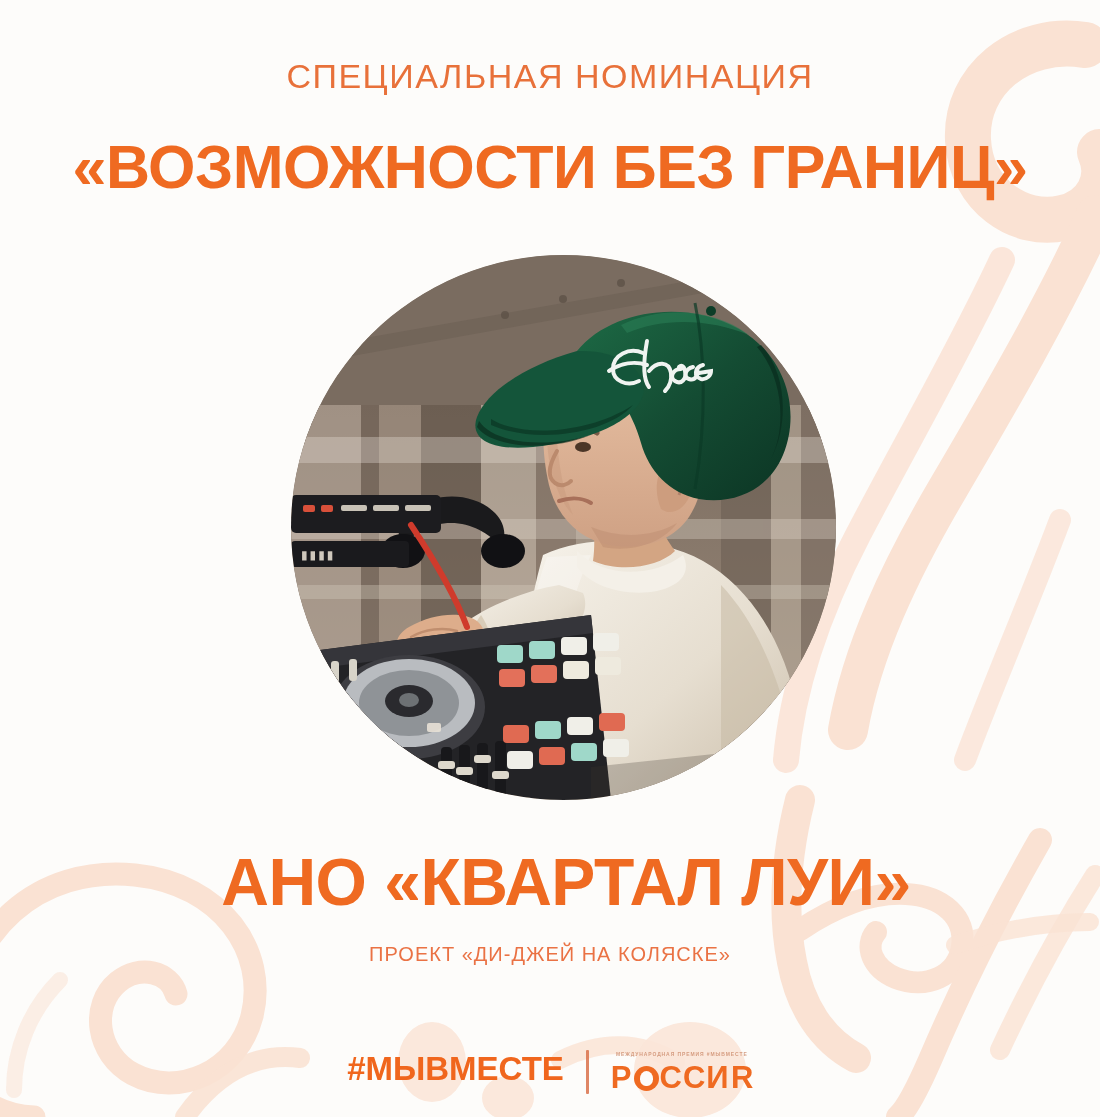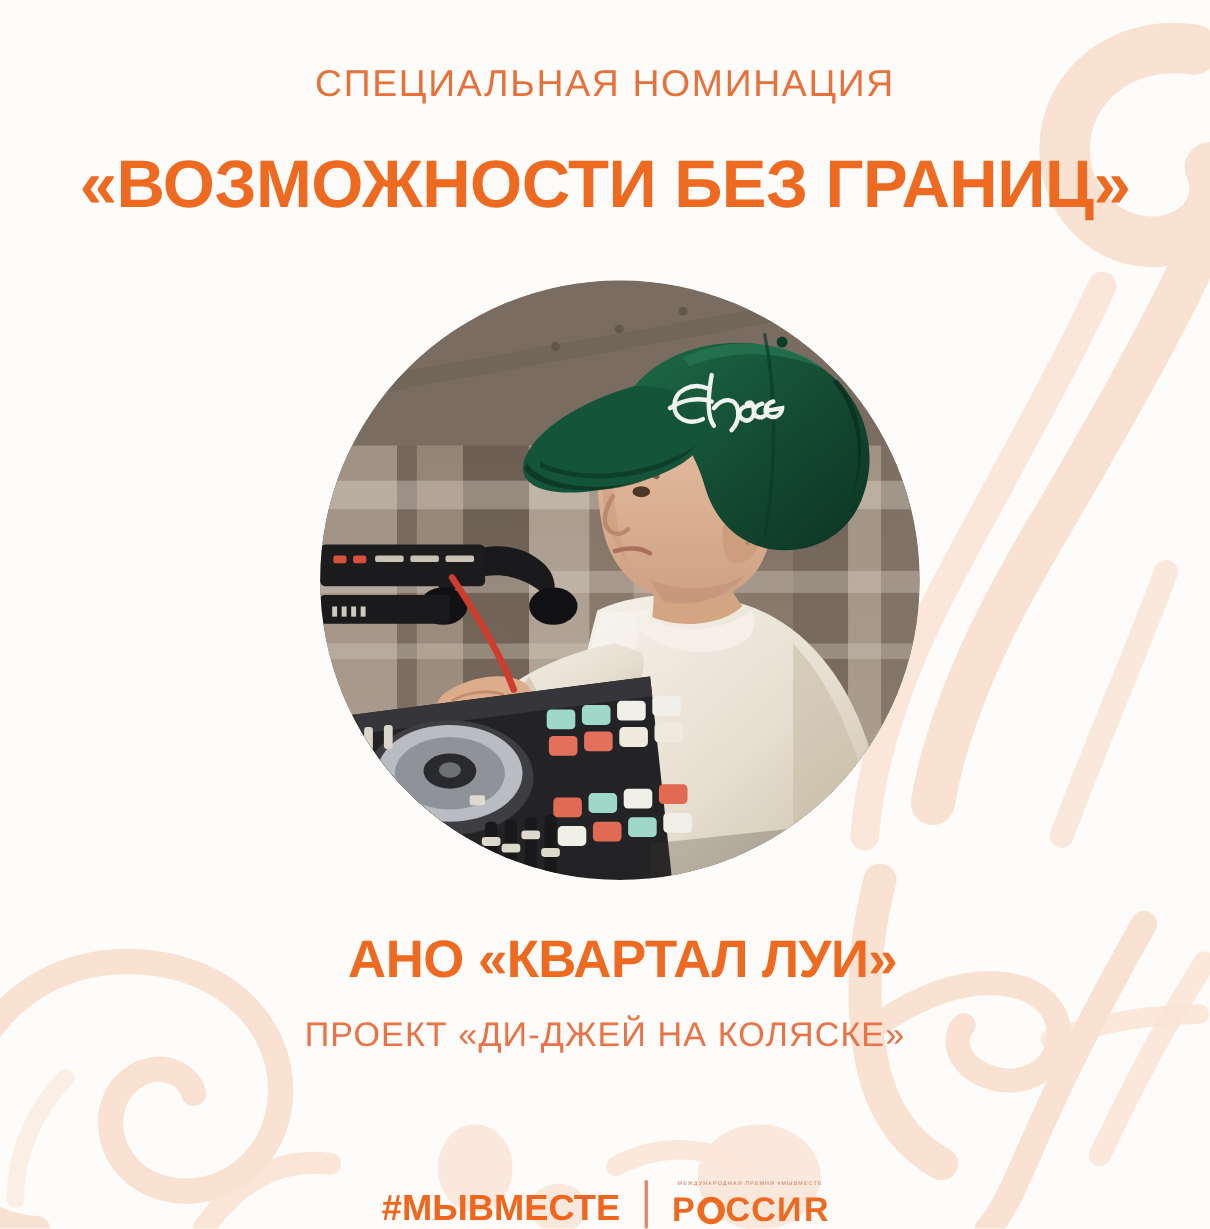--- a/index.html
+++ b/index.html
@@ -58,42 +58,42 @@
     position:absolute;inset:0;
     width:545px;height:545px;
   }
 
   
   .foot-titles{
     position:absolute;left:0;top:848px;width:1100px;
     text-align:center;z-index:5;
   }
   .org{
-    font-size:48px;
+    font-size:66px;
     font-weight:700;
     color:#ef6a21;
     letter-spacing:-0.5px;
     line-height:1.05;
     white-space:nowrap;
     padding-left:32px;
   }
   .project{
     margin-top:26px;
-    font-size:31px;
+    font-size:20px;
     font-weight:400;
     color:#ea7244;
     letter-spacing:1px;
     line-height:1.1;
     white-space:nowrap;
   }
 
   
   .footer{
     position:absolute;left:0;top:1050px;width:1100px;height:67px;
-    display:flex;align-items:flex-end;justify-content:center;
+    display:flex;align-items:flex-start;justify-content:center;
     z-index:7;
   }
   .hash-logo{
     font-size:33px;
     font-weight:700;
     color:#f0661d;
     letter-spacing:0px;
     white-space:nowrap;
   }
   .divider{

